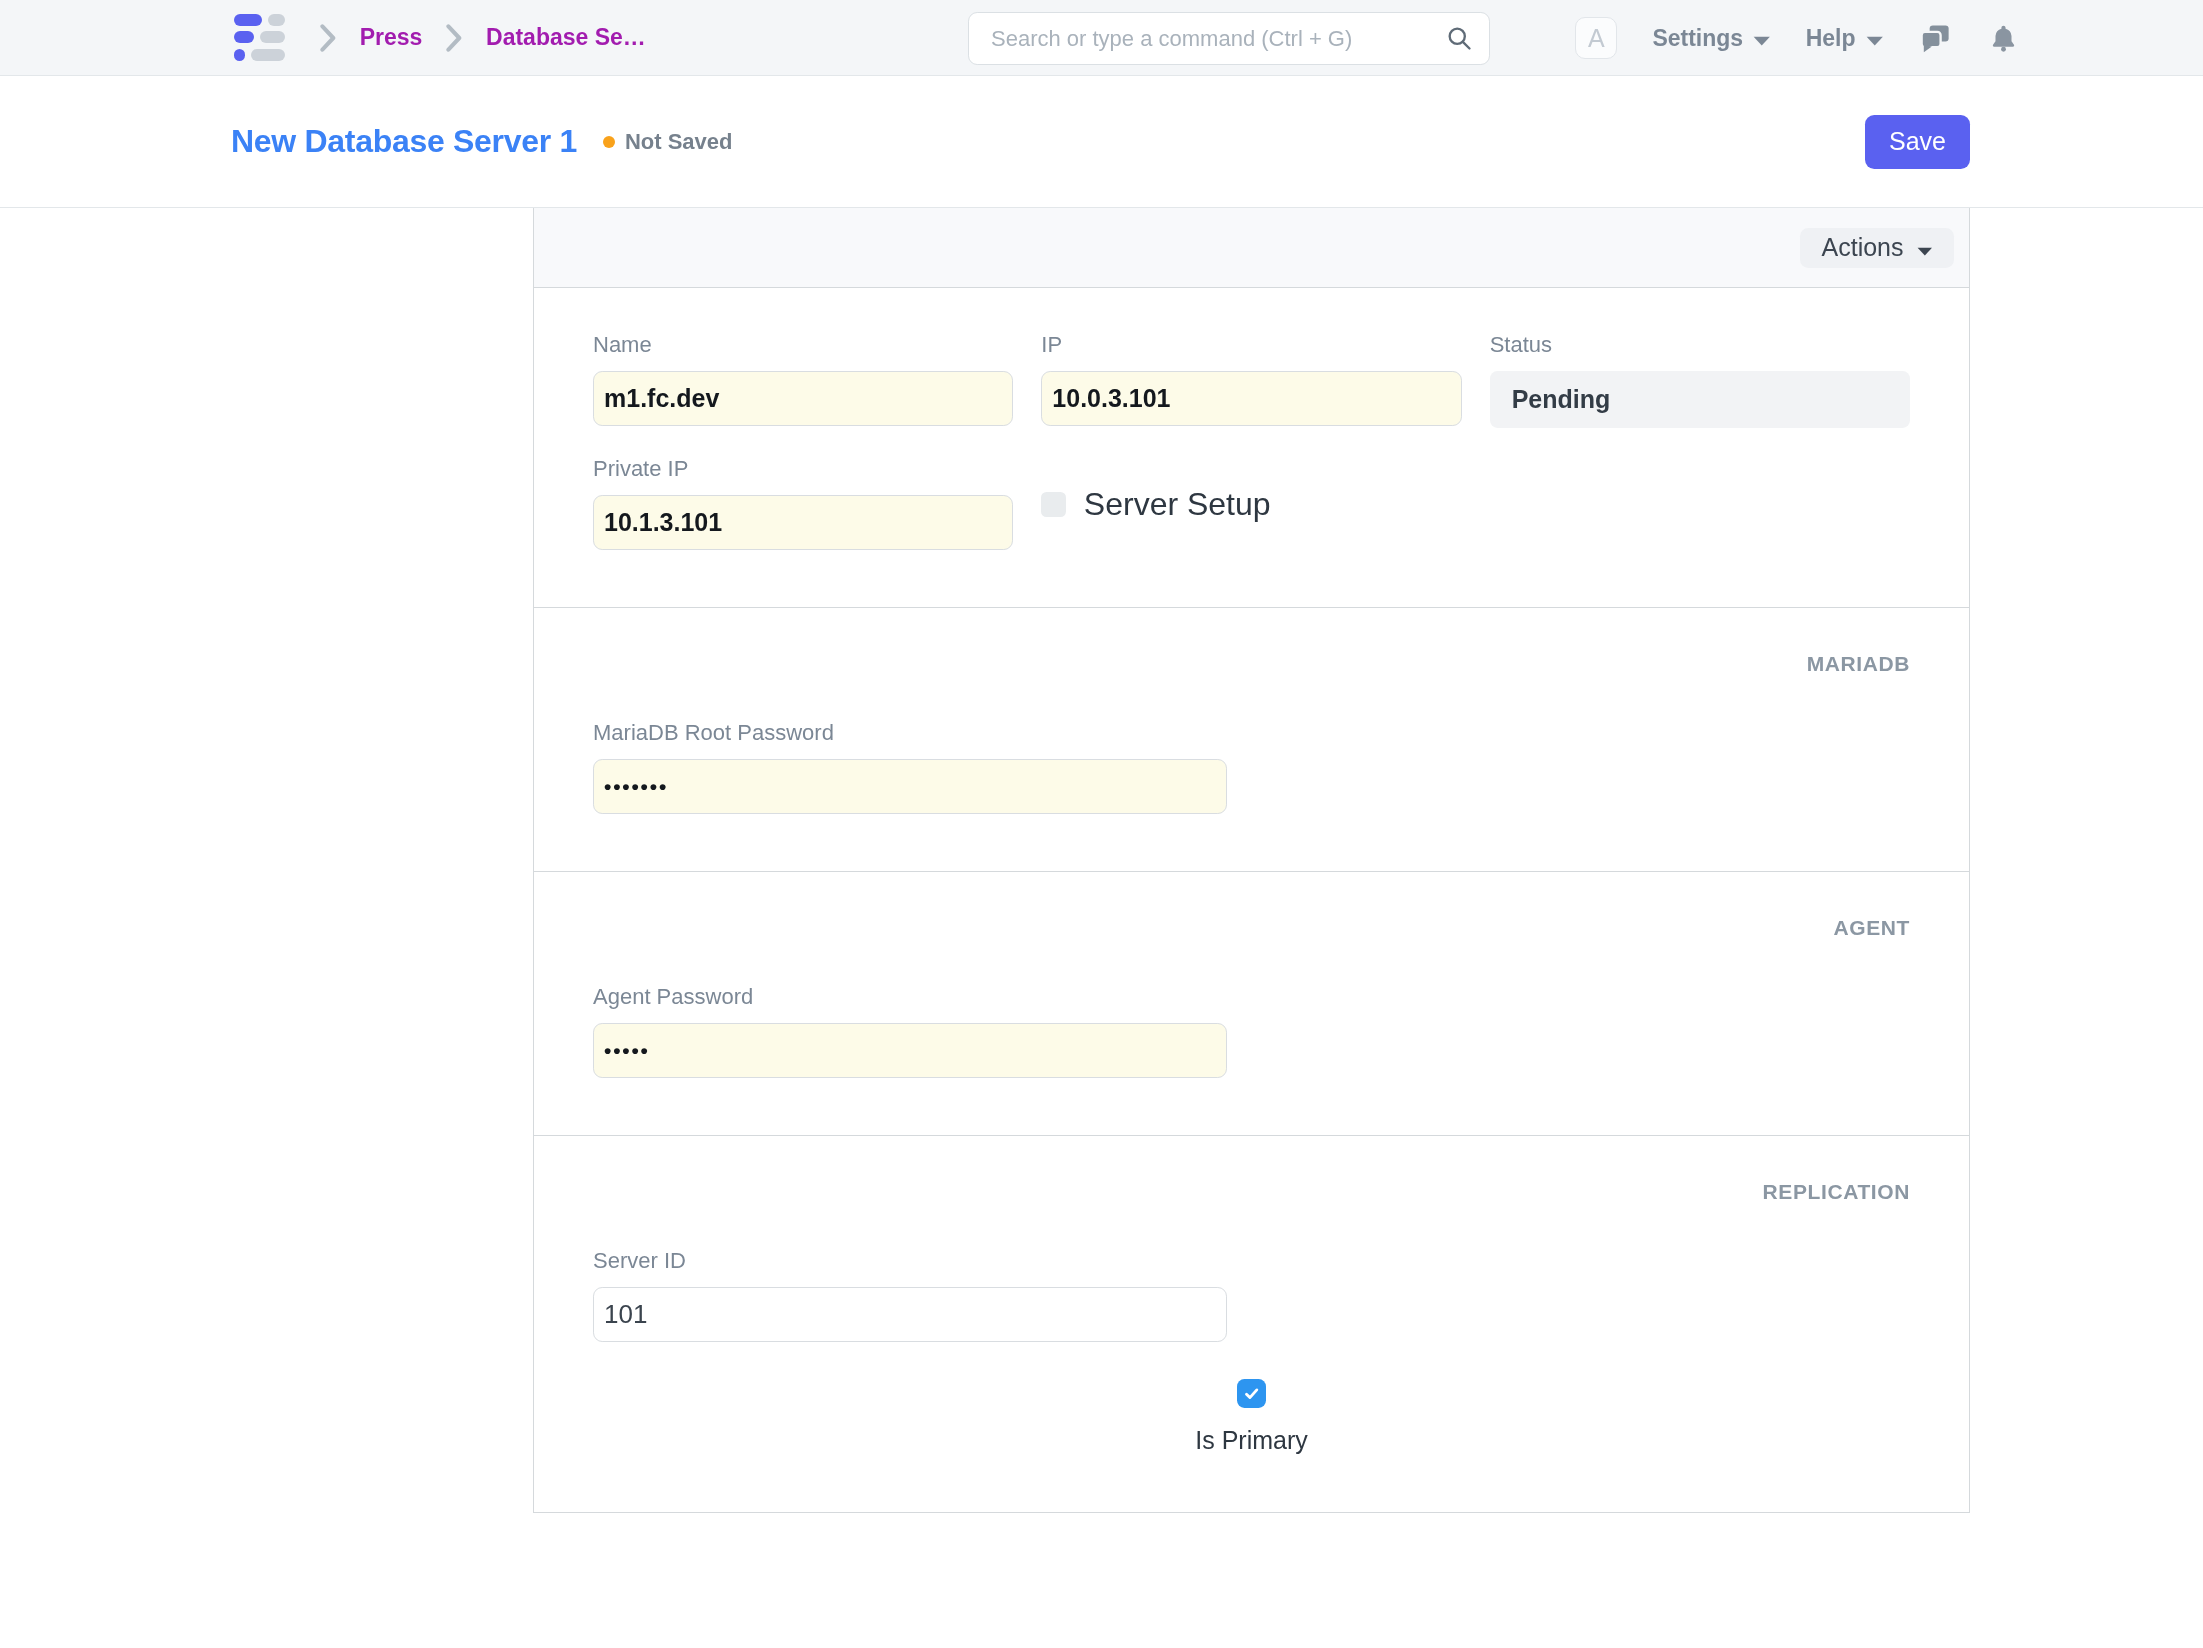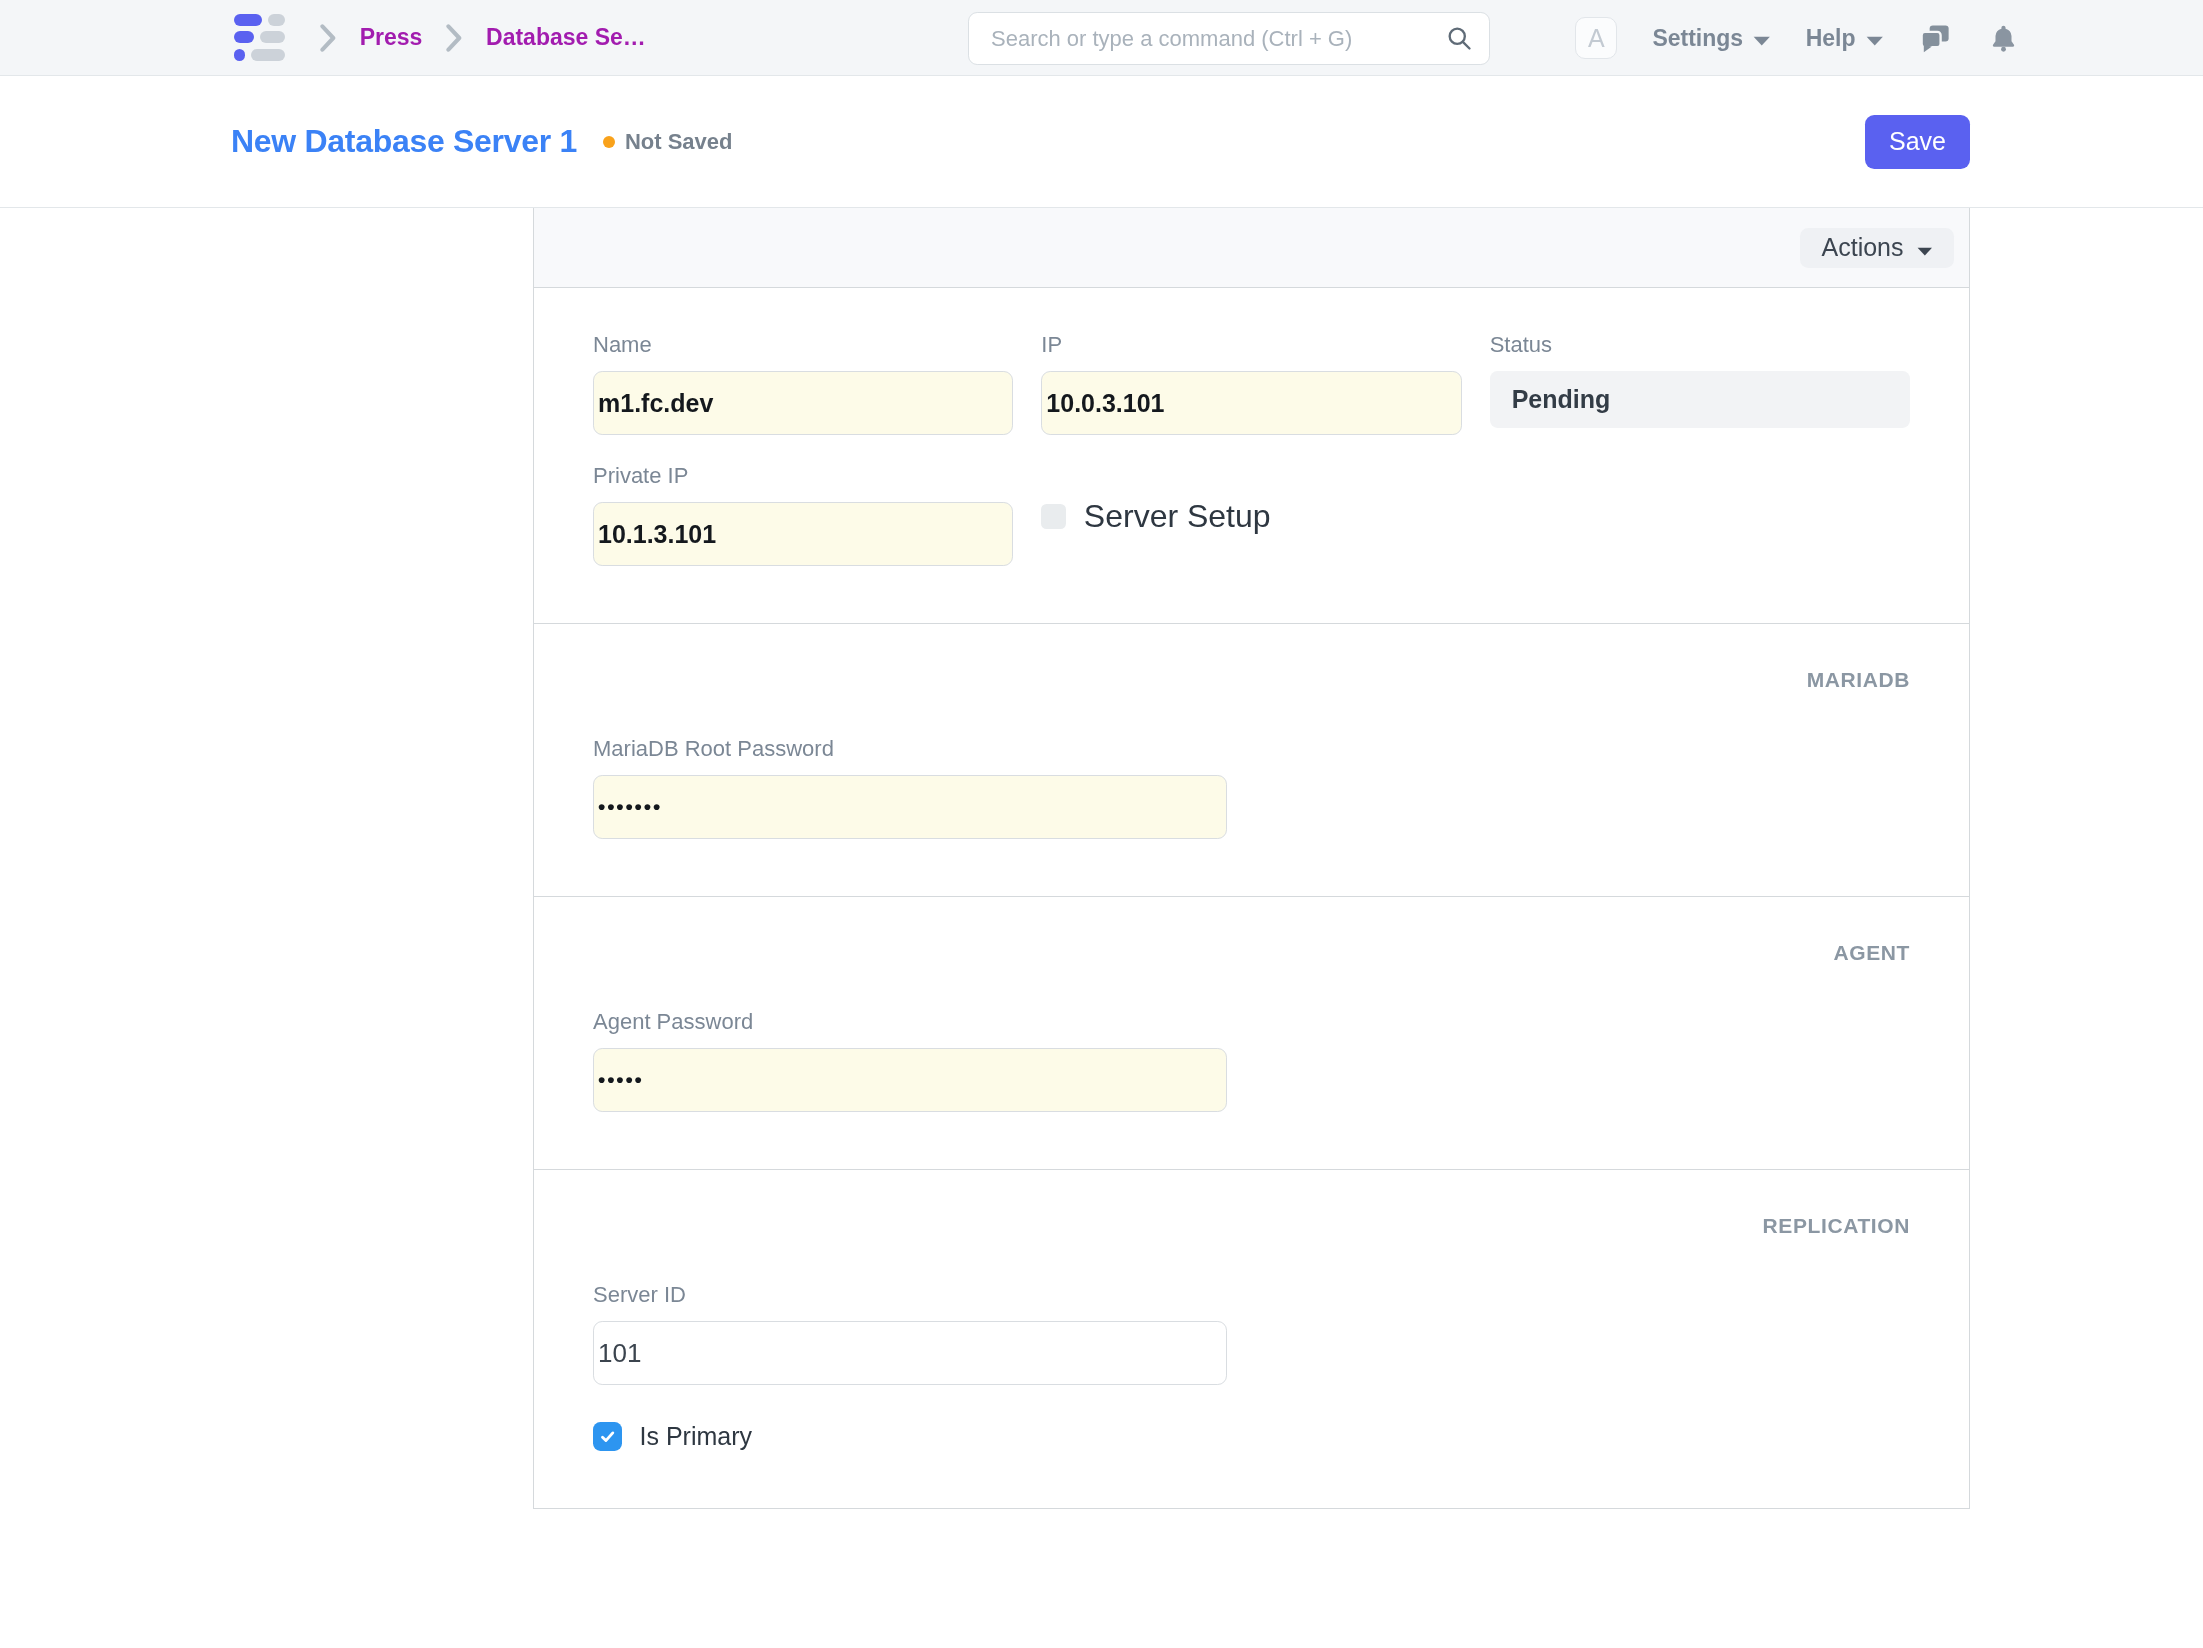--- a/index.html
+++ b/index.html
@@ -57,38 +57,38 @@
     display:flex; align-items:center; justify-content:flex-end; padding-right:14.8px; }
   .btn-actions { height:40px; padding:0 22px; border:none; border-radius:8.3px;
     background:#eff1f4; color:#3c4550; font-size:25px; font-weight:500;
     font-family:"Liberation Sans", sans-serif; display:flex; align-items:center; gap:13px;
     cursor:pointer; }
 
   .section { padding:44px 59px 57px; border-bottom:0.9px solid #d5d9dc; }
   .grid2 { display:grid; grid-template-columns:1fr 1fr 1fr; column-gap:52px; row-gap:37px;gap:28px; }
   .half { width:634px; }
   .f-label { display:block; font-size:22px; color:#7b8795; margin-bottom:13px; }
-  .f-input { width:100%; height:64px; border:0.9px solid #d9dde1; border-radius:9.2px;
-    background:#fdfbe8; padding:0 4px; font-size:25px; font-weight:700; color:#14181d;
+  .f-input { width:100%; height:55px; border:0.9px solid #d9dde1; border-radius:9.2px;
+    background:#fdfbe8; padding:0 10px; font-size:25px; font-weight:700; color:#14181d;
     font-family:"Liberation Sans", sans-serif; outline:none; }
   .f-input.pwd { font-size:21px; letter-spacing:1.8px; }
   .f-input.plain { background:#fff; font-weight:400; font-size:26px; color:#3b444e; }
   .status-box { height:57px; border-radius:7.4px; background:#f2f3f5; display:flex;
     align-items:center; padding:0 22px; font-size:25px; font-weight:700; color:#333c46; }
   .sec-head { font-size:21px; color:#8b97a3; font-weight:700; letter-spacing:0.6px;
     margin-bottom:44px;text-align:right; }
   .check-row { display:flex; align-items:center; gap:17.5px; margin-top:3.7px; cursor:pointer; }
   .checkbox { width:25px; height:25px; border-radius:5.5px; background:#e9ecee;
     display:flex; align-items:center; justify-content:center; flex:0 0 auto; }
   .checkbox.checked { width:29px; height:29px; border-radius:7.4px; background:#2d95f0; }
   .checkbox svg { display:none; }
   .checkbox.checked svg { display:block; }
   .check-label { font-size:32px; color:#2e3741; }
   .check-label.strong { font-size:25px; font-weight:500; }
-  .mt36 { margin-top:37px; }
+  .mt36 { margin-top:37px;flex-direction:column; }
 </style>
 </head>
 <body>
 
 <div class="page">
 
   <header class="navbar">
     <div class="nav-left">
       <div class="logo">
         <div class="lg-b1"></div>

